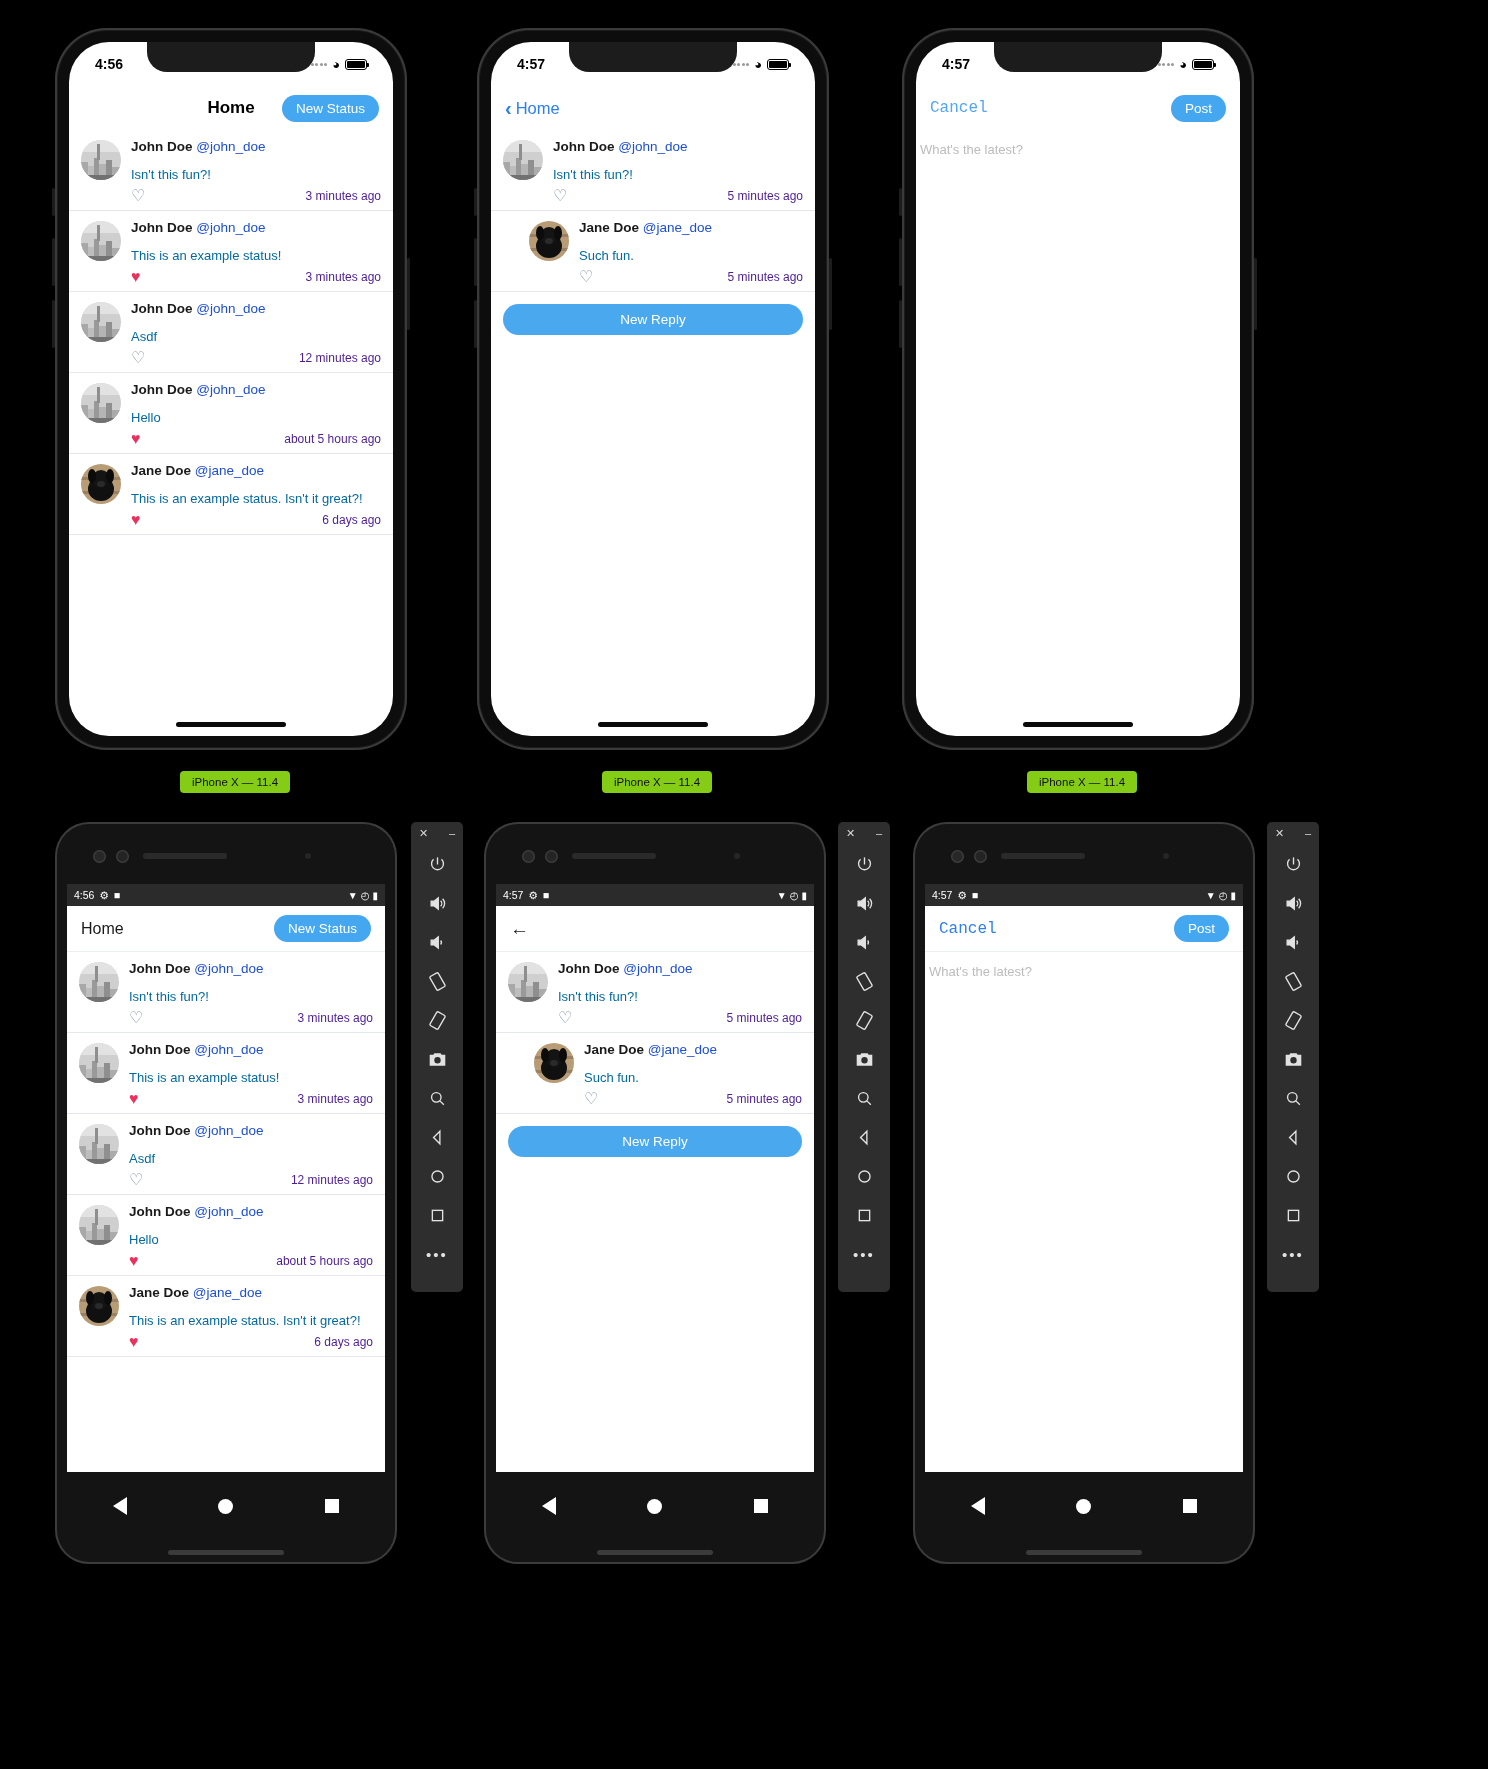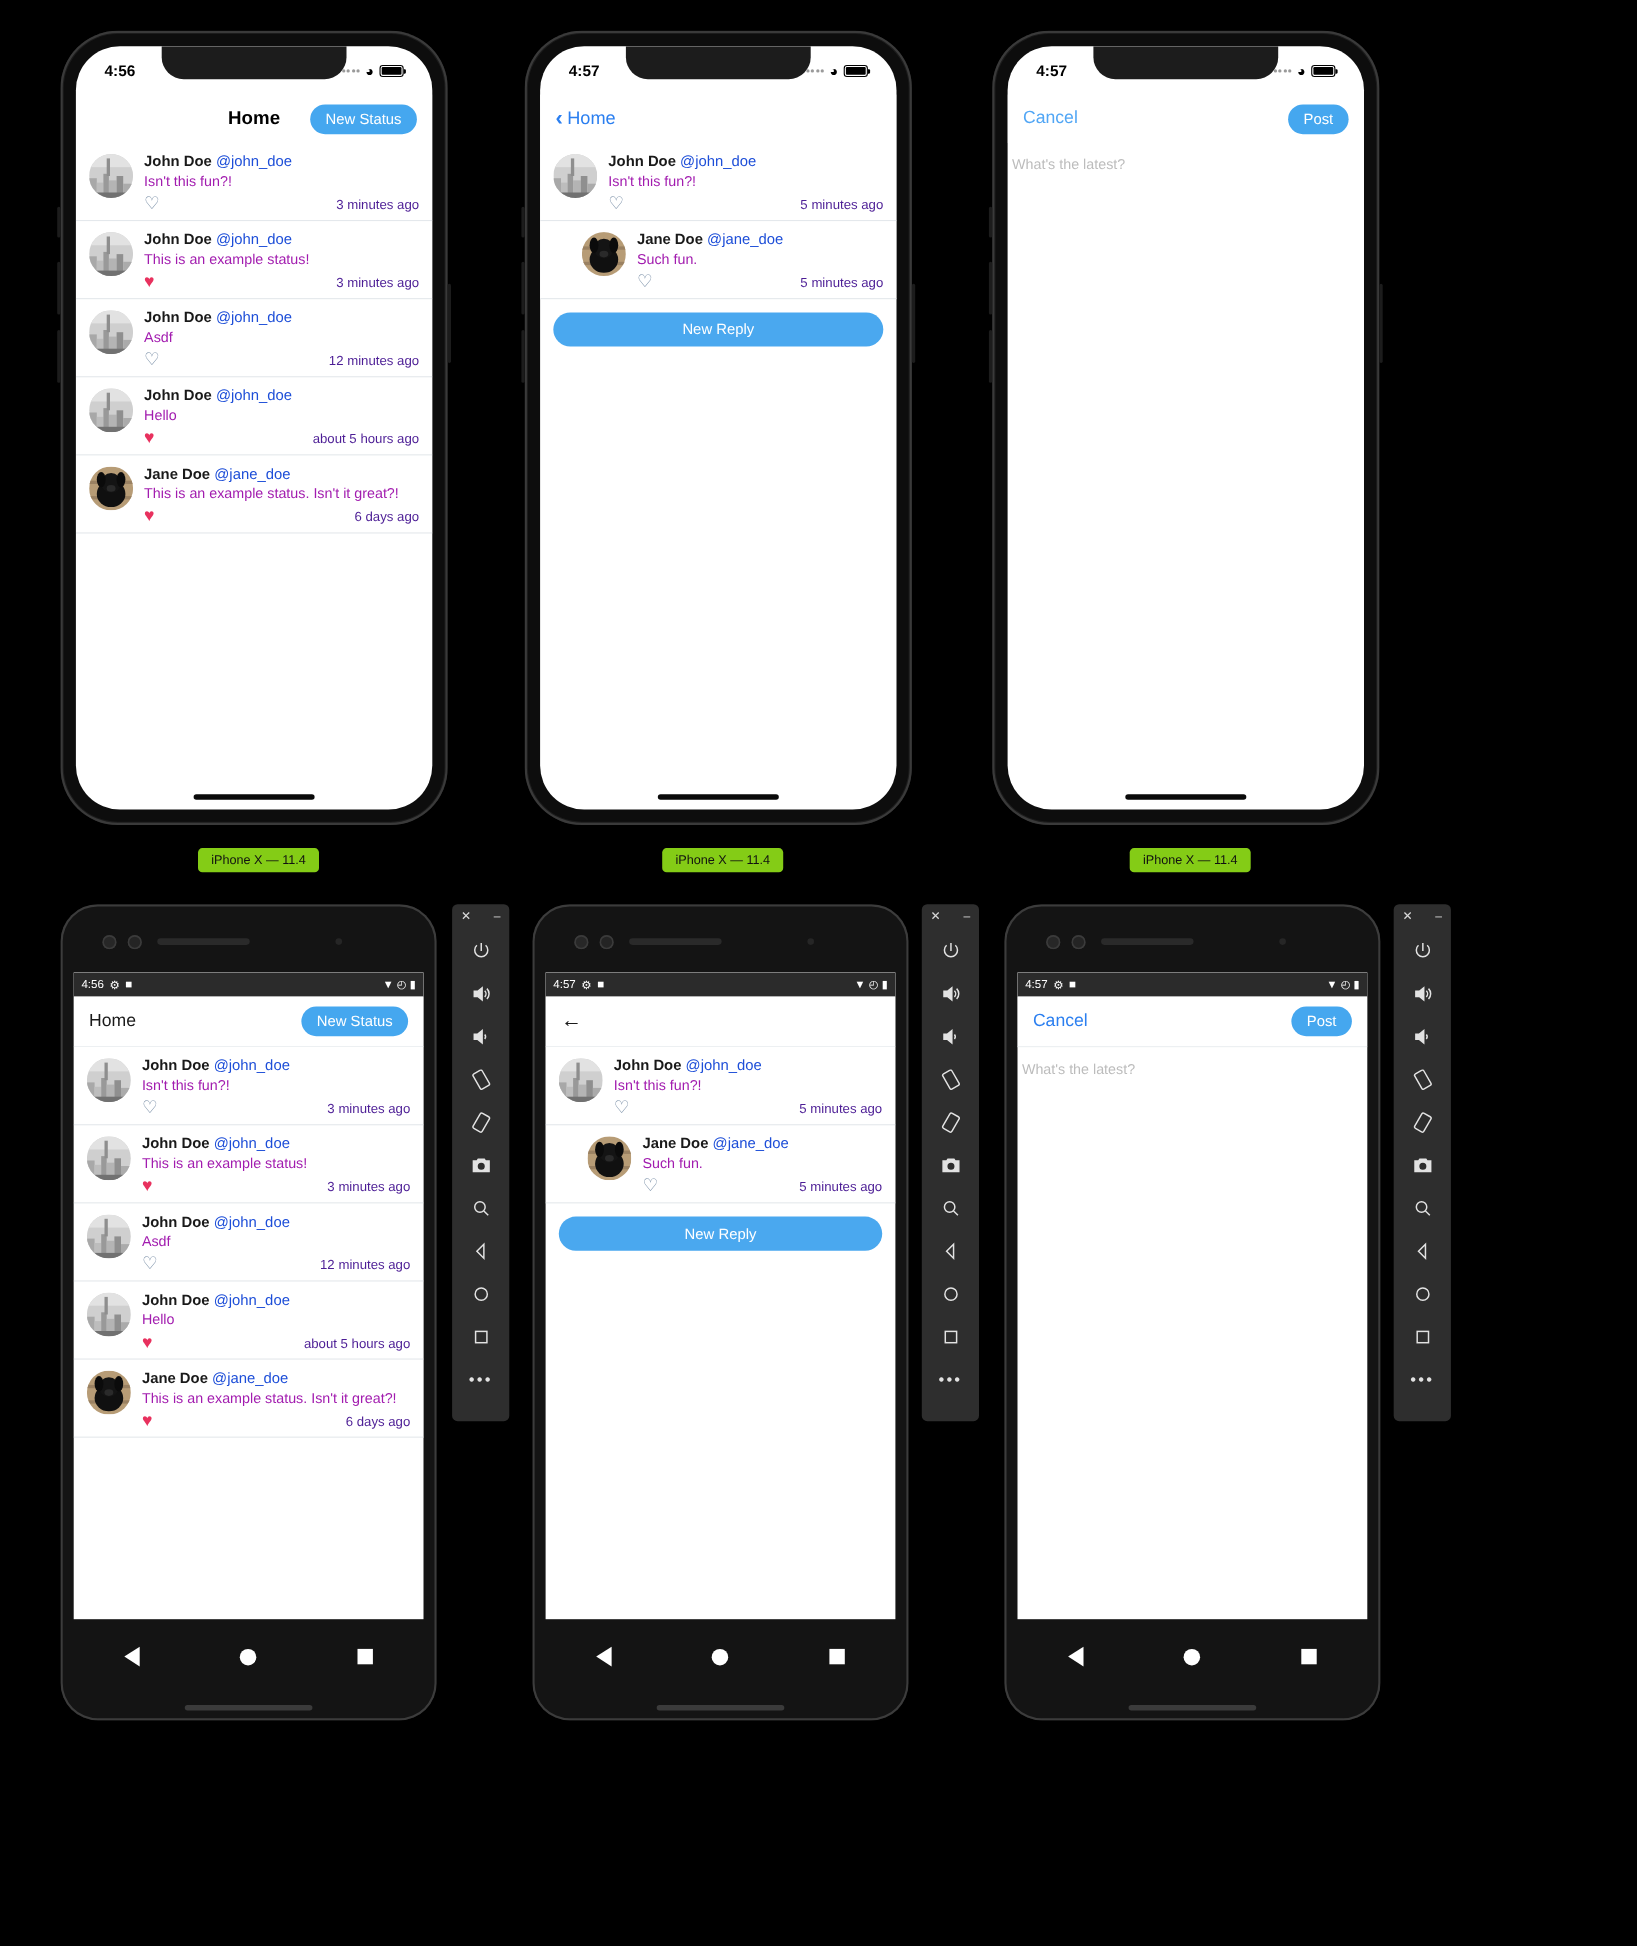--- a/index.html
+++ b/index.html
@@ -68,40 +68,40 @@
     pointer-events: none;
   }
   .pill-btn {
     margin-left: auto; background: #45a7ef; color: #fff;
     border-radius: 15px; font-size: 13.5px;
     padding: 6px 14px; z-index: 2; border: none;
     font-family: "Liberation Sans", sans-serif;
   }
   .back-link { display:flex; align-items:center; gap:4px; color:#2b7ff0; font-size:16.5px; }
   .chev { font-size: 20px; font-weight: bold; line-height: 1; }
-  .plain-link { color:#51a6f5; font-size:16px; }
+  .plain-link { color:#51a6f5; font-size:16px;font-family:Liberation Mono, monospace; }
   .plain-link.dark { color:#2b7ff0; }
 
   
   .feed { background:#fff; }
   .row {
     display: flex; padding: 8px 12px 6px 12px;
     border-bottom: 1px solid #e4e8ec; gap: 10px;
   }
   .row.indent { padding-left: 38px; }
   .avatar {
     width: 40px; height: 40px; border-radius: 50%;
     flex: 0 0 40px; overflow: hidden; margin-top: 2px;
   }
   .avatar svg { display:block; width:100%; height:100%; }
   .row-body { flex: 1; min-width: 0; }
   .names { font-size: 13.5px; line-height: 1.35; }
   .names b { color: #1a1a1a; font-weight: bold; }
   .names span { color: #1d4ed8; }
-  .statustext { font-size: 13px; color: #a21caf; line-height: 1.45; margin-top: 0; }
+  .statustext { font-size: 13px; color: #0369a1; line-height: 1.45; margin-top: 10px; }
   .meta { display: flex; align-items: center; margin-top: 3px; }
   .heart { font-size: 16px; line-height: 1; }
   .heart.off { color: #7f93aa; }
   .heart.on { color: #e8315e; }
   .ago { margin-left: auto; font-size: 12px; color: #4c1d95; }
 
   .wide-btn {
     display: block; margin: 12px 12px 0 12px;
     background: #4aa8ef; color: #fff; text-align: center;
     border-radius: 17px; padding: 8px 0; font-size: 13.5px;

